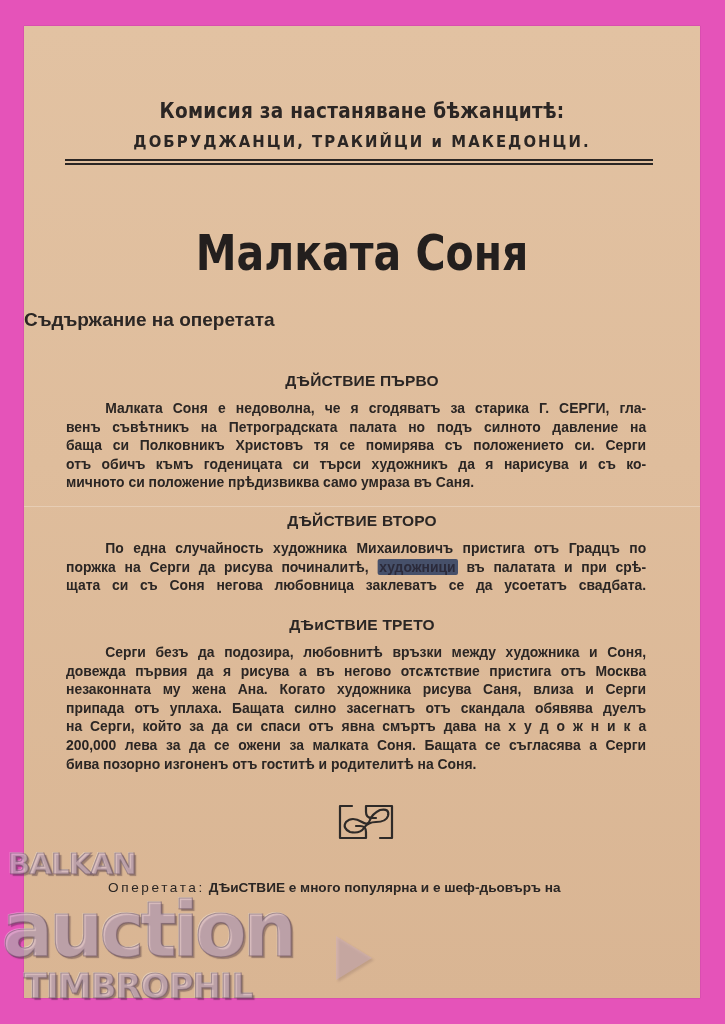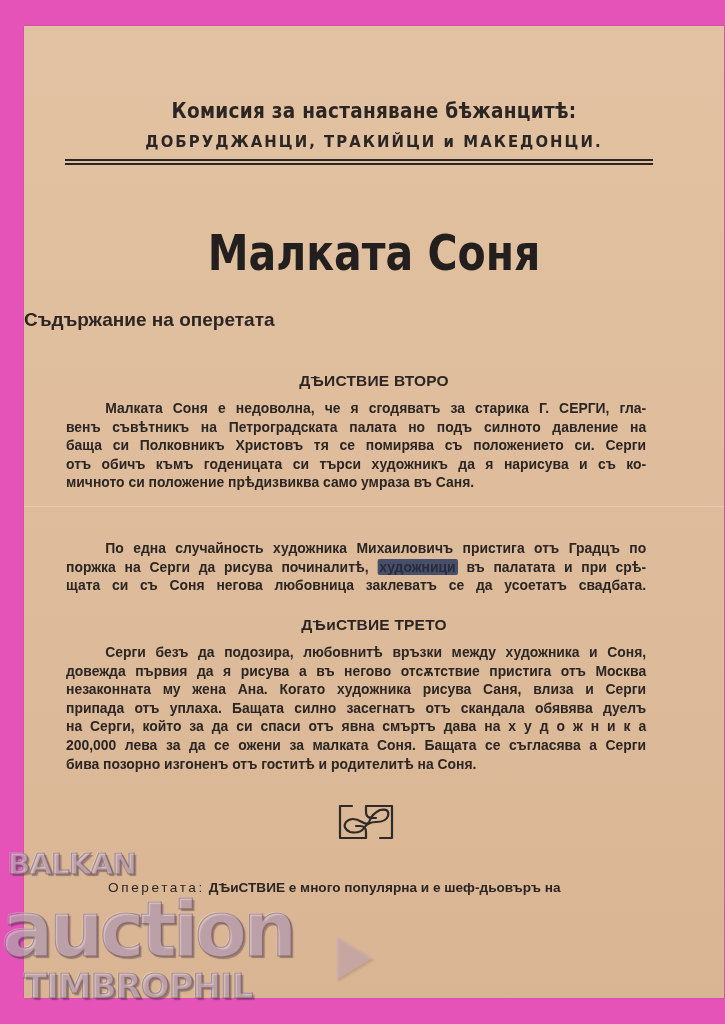--- a/index.html
+++ b/index.html
@@ -9,21 +9,20 @@
     position: relative; overflow: hidden;
     font-family: "Liberation Sans", "DejaVu Sans", sans-serif;
     color: #2b2624;
   }
   .paper {
     position: absolute;
     left: 24px; top: 26px;
     width: 676px; height: 972px;
     background: linear-gradient(180deg, #e2c2a2 0%, #dfbd9c 45%, #d9b593 100%);
     box-shadow: 0 0 1px rgba(0,0,0,0.3);
-    padding-left: 24px;
   }
   .fold {
     position: absolute; left: 0; right: 0; top: 480px; height: 1px;
     background: rgba(255,255,255,0.25);
   }
   .hdr1 {
     position: absolute; left: 0; right: 0; top: 73px;
     text-align: center;
     font-family: "DejaVu Sans", sans-serif;
     font-size: 21px; font-weight: bold; letter-spacing: 0.3px;
@@ -113,29 +112,30 @@
   <div class="hdr2">ДОБРУДЖАНЦИ, ТРАКИЙЦИ и МАКЕДОНЦИ.</div>
   <div class="rule">
     <div class="l1"></div>
       <div class="gap"></div>
       <div class="l2"></div>
   </div>
 
   <div class="title">Малката Соня</div>
   <div class="subtitle">Съдържание на оперетата</div>
 
-  <div class="act-head" style="top:346px">ДѢИСТВИЕ ВТОРО</div>
+  <div class="act-head" style="top:346px">ДѢЙСТВИЕ ПЪРВО</div>
   <div class="act-body" style="top:373px">
     <span class="line ind">Малката Соня е недоволна, че я сгодяватъ за старика Г. СЕРГИ,  гла-</span>
     <span class="line">венъ съвѣтникъ на Петроградската палата но подъ  силното  давление  на</span>
     <span class="line">баща си Полковникъ Христовъ тя се помирява съ положението си.  Серги</span>
     <span class="line">отъ обичъ къмъ годеницата си търси художникъ да я нарисува  и  съ  ко-</span>
     <span class="line last">мичното си положение прѣдизвиква само умраза въ Саня.</span>
   </div>
 
+  <div class="act-head" style="top:486px">ДѢЙСТВИЕ ВТОРО</div>
   <div class="act-body" style="top:513px">
     <span class="line ind">По една случайность художника Михаиловичъ пристига отъ Градцъ по</span>
     <span class="line"><span>поржка на Серги да рисува починалитѣ,</span> <span class="smudge">художници</span> <span>въ палатата и при срѣ-</span></span>
     <span class="line">щата си съ Соня негова любовница заклеватъ се да усоетатъ свадбата.</span>
   </div>
 
   <div class="act-head" style="top:590px">ДѢиСТВИЕ ТРЕТО</div>
   <div class="act-body" style="top:617px">
     <span class="line ind">Серги безъ да подозира, любовнитѣ връзки между художника и Соня,</span>
     <span class="line">довежда първия да я рисува а въ негово отсѫтствие пристига отъ Москва</span>

